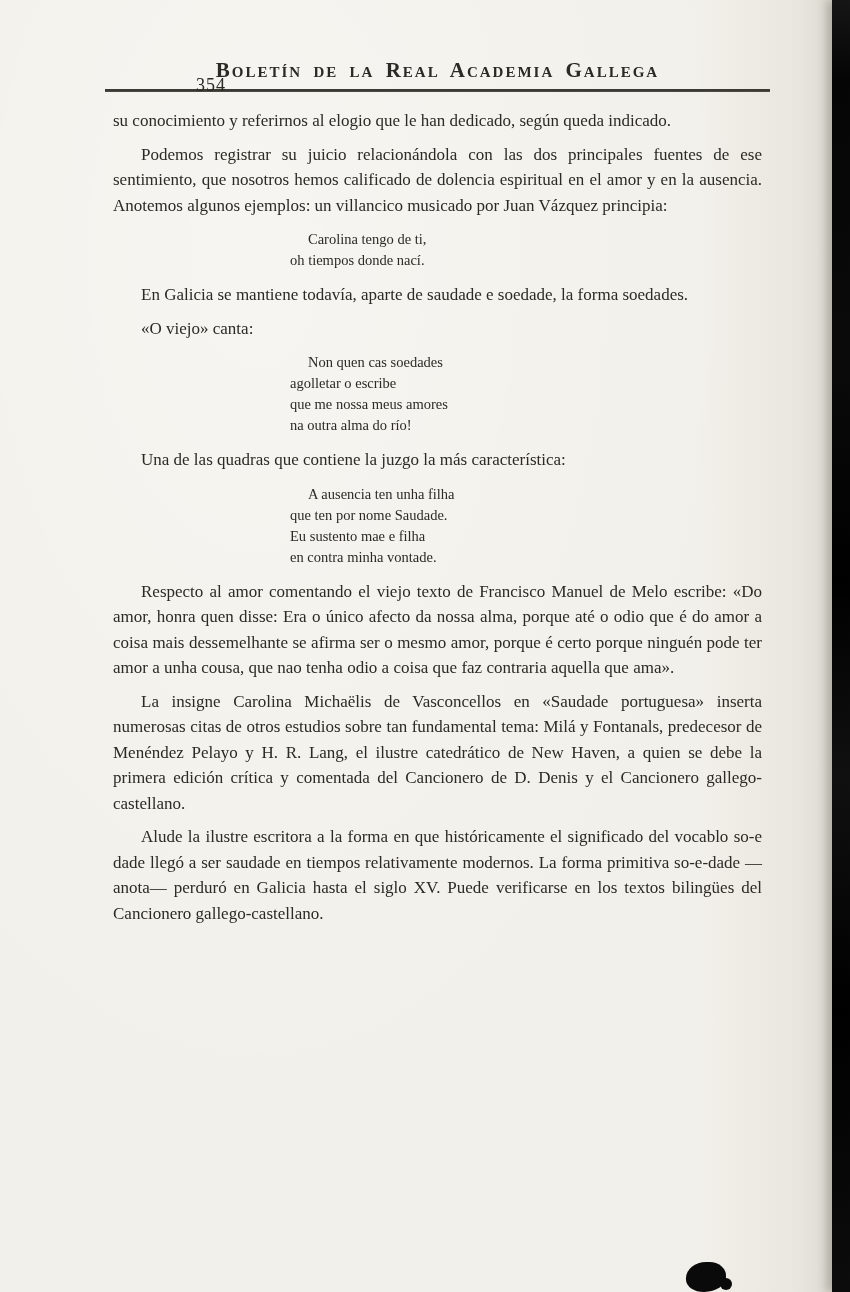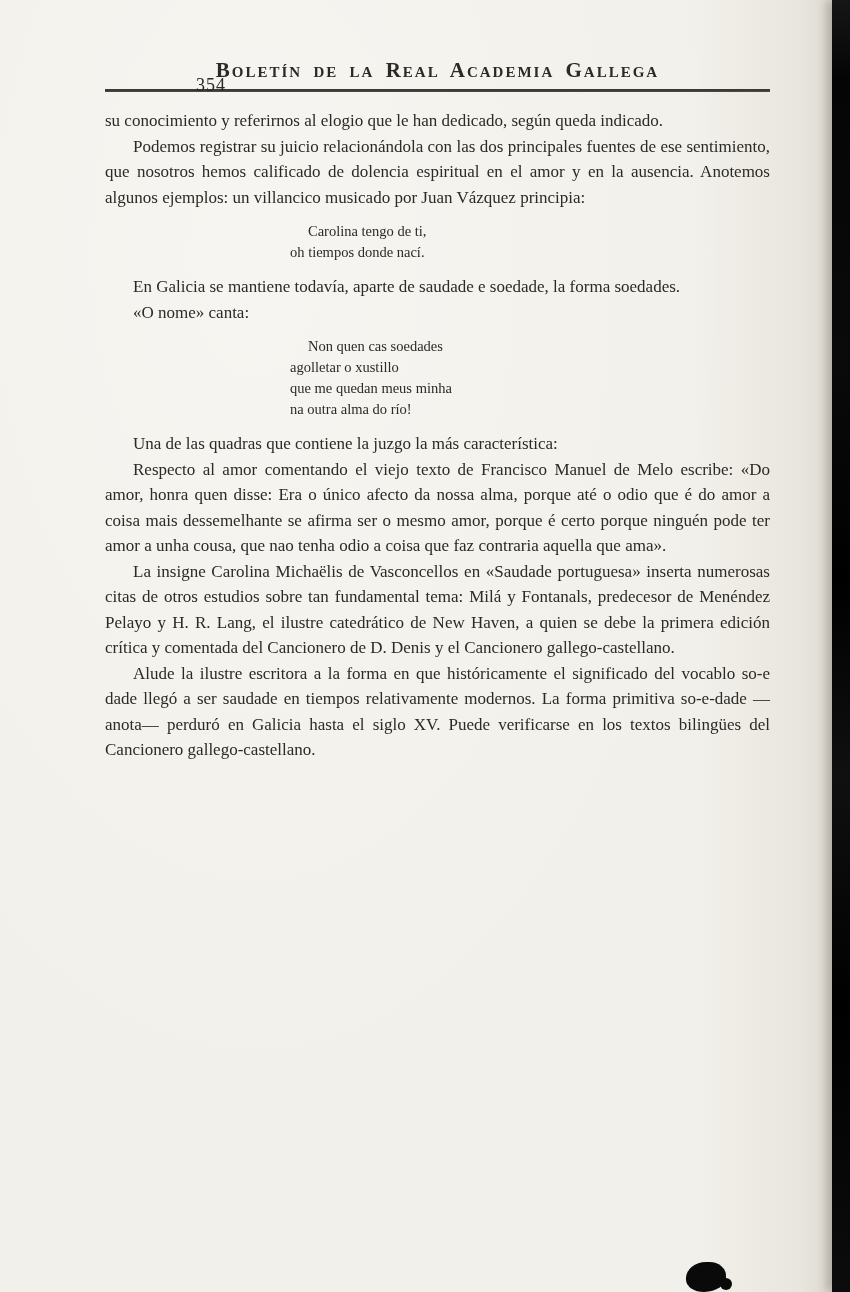--- a/index.html
+++ b/index.html
@@ -52,21 +52,21 @@
     border-bottom: 1px solid #4a4942;
     box-sizing: border-box;
   }
   .body-content {
     width: 665px;
     margin: 16px 0 0 105px;
     font-size: 17px;
     line-height: 25.5px;
     text-align: justify;
   }
-  .para { margin: 0; }
+  .para { margin: 8px; }
   .para.indent { text-indent: 28px; }
   .italic { }
   .verse {
     margin: 11px 0 11px 185px;
     font-size: 14.5px;
     line-height: 21px;
     text-align: left;
     text-indent: 0;
   }
   .verse-line { white-space: pre; }
@@ -115,28 +115,34 @@
   <div class="double-rule"></div>
 
   <div class="body-content">
       <p class="para"><span>su conocimiento y referirnos al elogio que le han dedicado, según queda indicado.</span></p>
       <p class="para indent"><span>Podemos registrar su juicio relacionándola con las dos principales fuentes de ese sentimiento, que nosotros hemos calificado de dolencia espiritual en el amor y en la ausencia. Anotemos algunos ejemplos: un villancico musicado por Juan Vázquez principia:</span></p>
       <div class="verse">
         <div class="verse-line first">Carolina tengo de ti,</div>
         <div class="verse-line">oh tiempos donde nací.</div>
       </div>
       <p class="para indent"><span>En Galicia se mantiene todavía, aparte de saudade e soedade, la forma soedades.</span></p>
-      <p class="para indent"><span>«O nome» canta:</span></p>
+      <p class="para indent"><span>«O viejo» canta:</span></p>
       <div class="verse">
         <div class="verse-line first">Non quen cas soedades</div>
-        <div class="verse-line">agolletar o xustillo</div>
-        <div class="verse-line">que me quedan meus minha</div>
+        <div class="verse-line">agolletar o escribe</div>
+        <div class="verse-line">que me nossa meus amores</div>
         <div class="verse-line">na outra alma do río!</div>
       </div>
       <p class="para indent"><span>Una de las </span><span class="italic">quadras</span><span> que contiene la juzgo la más característica:</span></p>
+      <div class="verse">
+        <div class="verse-line first">A ausencia ten unha filha</div>
+        <div class="verse-line">que ten por nome Saudade.</div>
+        <div class="verse-line">Eu sustento mae e filha</div>
+        <div class="verse-line">en contra minha vontade.</div>
+      </div>
       <p class="para indent"><span>Respecto al amor comentando el viejo texto de Francisco Manuel de Melo escribe: «Do amor, honra quen disse: Era o único afecto da nossa alma, porque até o odio que é do amor a coisa mais dessemelhante se afirma ser o mesmo amor, porque é certo porque ninguén pode ter amor a unha cousa, que nao tenha odio a coisa que faz contraria aquella que ama».</span></p>
       <p class="para indent"><span>La insigne Carolina Michaëlis de Vasconcellos en «Saudade portuguesa» inserta numerosas citas de otros estudios sobre tan fundamental tema: Milá y Fontanals, predecesor de Menéndez Pelayo y H. R. Lang, el ilustre catedrático de New Haven, a quien se debe la primera edición crítica y comentada del Cancionero de D. Denis y el Cancionero gallego-castellano.</span></p>
       <p class="para indent"><span>Alude la ilustre escritora a la forma en que históricamente el significado del vocablo so-e dade llegó a ser saudade en tiempos relativamente modernos. La forma primitiva so-e-dade —anota— perduró en Galicia hasta el siglo XV. Puede verificarse en los textos bilingües del Cancionero gallego-castellano.</span></p>
     </div>
 
   <div class="edge-bar"></div>
 
   <div class="ink-blot"></div>
 
 </div>

